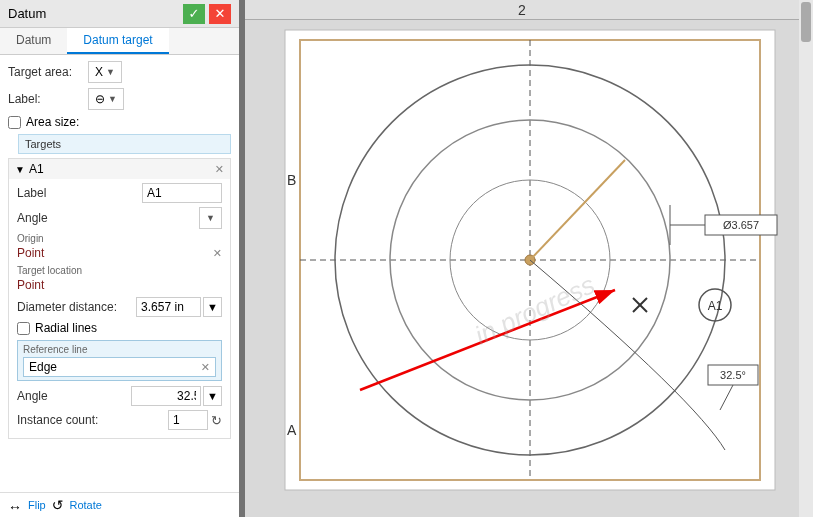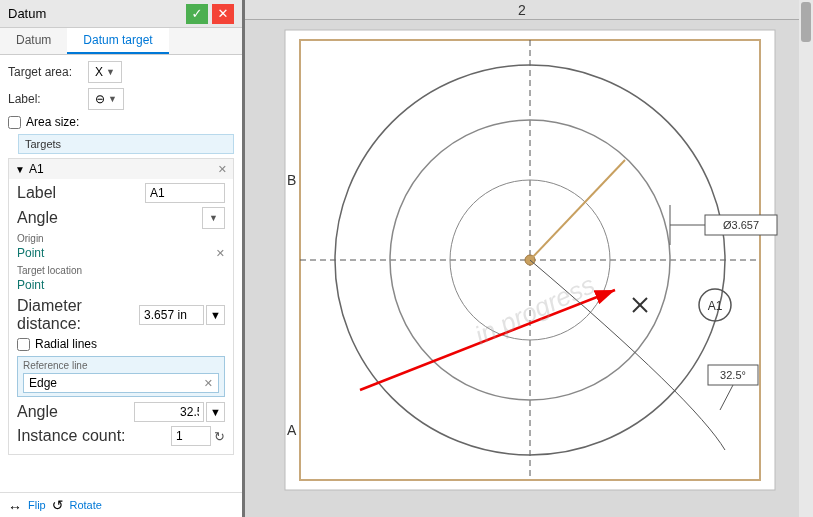--- a/index.html
+++ b/index.html
@@ -3,21 +3,21 @@
   <meta charset="utf-8">
   <style>
     * { box-sizing: border-box; margin: 0; padding: 0; }
     body { font-family: Arial, sans-serif; font-size: 12px; background: #f0f0f0; width: 813px; height: 517px; overflow: hidden; display: flex; }
 
     
     .left-panel {
       width: 245px;
       height: 517px;
       background: #fff;
-      border-right: 3px solid #737373;
+      border-right: 6px solid #737373;
       display: flex;
       flex-direction: column;
       flex-shrink: 0;
     }
 
     .panel-header {
       background: #e8e8e8;
       border-bottom: 1px solid #ccc;
       padding: 4px 8px;
       display: flex;
@@ -174,32 +174,32 @@
     }
 
     .field-label {
       font-size: 10px;
       color: #666;
       margin-bottom: 2px;
     }
 
     .field-value {
       font-size: 12px;
-      color: #0f766e;
+      color: #7f1d1d;
     }
 
     .inline-row {
       display: flex;
       align-items: center;
       justify-content: space-between;
       margin-bottom: 4px;
     }
 
     .inline-label {
-      font-size: 16px;
+      font-size: 12px;
       color: #333;
     }
 
     .inline-input {
       border: 1px solid #ccc;
       padding: 1px 4px;
       font-size: 12px;
       width: 80px;
       height: 20px;
     }

